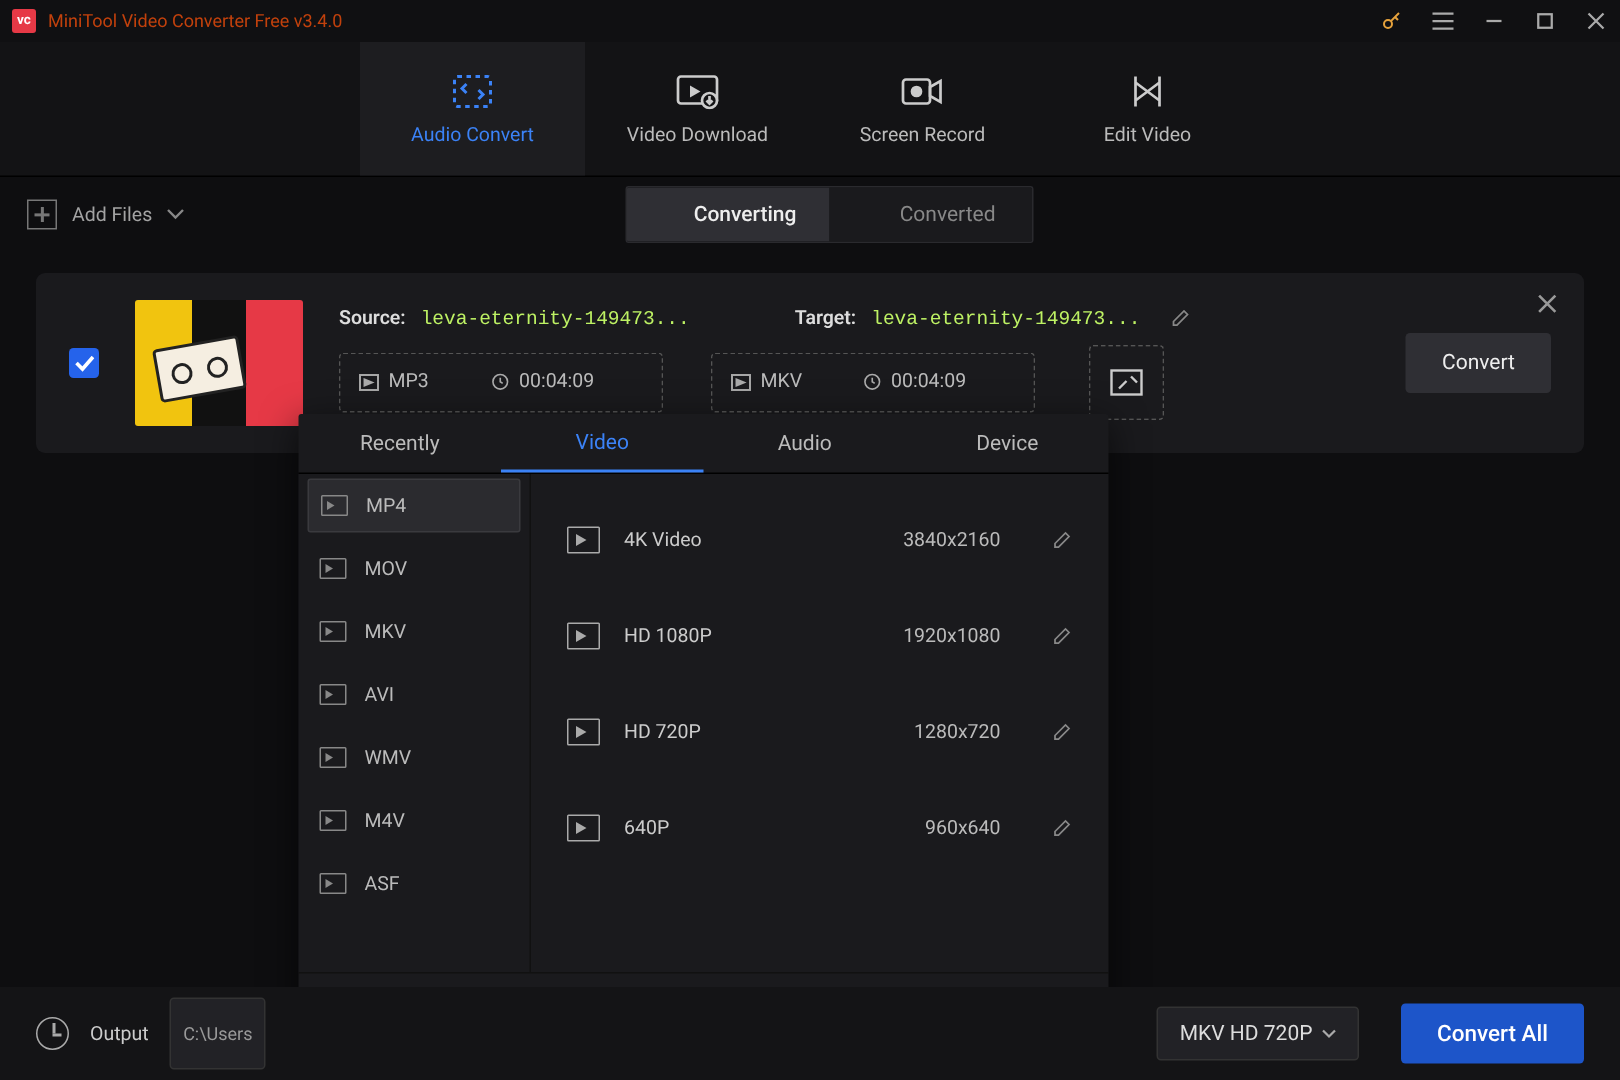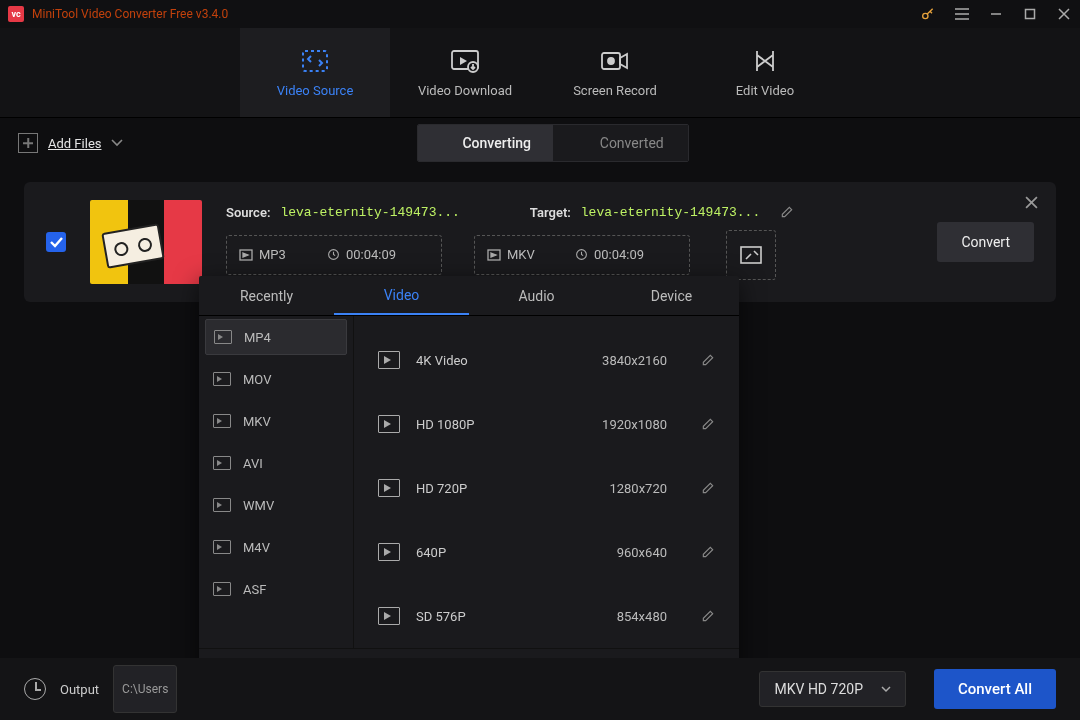--- a/index.html
+++ b/index.html
@@ -9,21 +9,21 @@
   .title { margin-left:8px; font-size:12px; color:#c2410c; }
   .titlebar-right { margin-left:auto; display:flex; align-items:center; gap:18px; }
   .titlebar-right .tbtn { width:16px; height:16px; display:flex; align-items:center; justify-content:center; color:#aaa; }
   .key-icon svg { color:#e6a23c; }
   .navtabs { height:90px; background:#131315; display:flex; justify-content:center; align-items:stretch; border-bottom:1px solid #000; }
   .navtab { width:150px; display:flex; flex-direction:column; align-items:center; justify-content:center; gap:8px; color:#bbb; cursor:pointer; }
   .navtab.active { background:#1d1d20; color:#3b82f6; }
   .navtab .ticon { height:28px; display:flex; align-items:center; justify-content:center; }
   .navtab .tlabel { font-size:13px; }
   .toolbar { height:50px; display:flex; align-items:center; padding:0 18px; background:#0e0e10; }
-  .addfiles { display:flex; align-items:center; gap:10px; color:#e5e5e5;text-decoration:underline; }
+  .addfiles { display:flex; align-items:center; gap:10px; color:#a3a3a3; }
   .addfiles .sq { width:20px; height:20px; border:1.5px solid #777; position:relative; }
   .addfiles .sq::before, .addfiles .sq::after { content:""; position:absolute; background:#777; }
   .addfiles .sq::before { left:50%; top:4px; bottom:4px; width:1.5px; transform:translateX(-50%); }
   .addfiles .sq::after { top:50%; left:4px; right:4px; height:1.5px; transform:translateY(-50%); }
   .segtabs { margin-left:auto; margin-right:auto; display:flex; border:1px solid #2a2a2e; border-radius:2px; overflow:hidden; transform:translateX(-40px); }
   .segtab { width:135px; height:36px; display:flex; align-items:center; justify-content:center; background:#1a1a1d; color:#888; font-size:14px; cursor:pointer;padding-left:23px; }
   .segtab.active { background:#2f2f34; color:#eee; font-weight:500; }
   .content { padding:14px 24px; }
   .card { background:#1a1a1d; border-radius:6px; padding:18px 22px; display:flex; align-items:center; gap:24px; position:relative;justify-content:space-between; }
   .chk { width:20px; height:20px; background:#2563eb; border-radius:3px; display:flex; align-items:center; justify-content:center; color:#fff; }
@@ -66,21 +66,21 @@
   .resitem .redit { color:#888; margin-left:18px; }
   .popfoot { height:50px; display:flex; align-items:center; border-top:1px solid #111; padding:0 12px; }
   .searchbox { background:#2a2a2e; border-radius:3px; height:30px; width:120px; display:flex; align-items:center; padding:0 8px; gap:6px; color:#aaa; font-size:12px; }
   .createcustom { margin-left:auto; margin-right:auto; display:flex; align-items:center; gap:8px; color:#ddd; font-size:14px; transform:translateX(30px); }
   
   .bottombar { position:absolute; left:0; right:0; bottom:0; height:62px; background:#141416; display:flex; align-items:center; padding:0 24px; gap:14px; }
   .schedule { width:22px; height:22px; border:1.8px solid #aaa; border-radius:50%; position:relative; }
   .schedule::before { content:""; position:absolute; left:50%; top:3px; width:1.5px; height:7px; background:#aaa; }
   .schedule::after { content:""; position:absolute; left:50%; top:50%; width:6px; height:1.5px; background:#aaa; }
   .outbox { background:#222226; border:1px solid #333; border-radius:3px; height:48px; width:64px; display:flex; align-items:center; padding:0 8px; color:#999; font-size:12px; overflow:hidden; }
-  .presetbtn { margin-left:auto; background:#222226; border:1px solid #333; border-radius:3px; height:36px; padding:0 14px; display:flex; align-items:center; gap:18px; color:#ddd; font-size:14px; }
+  .presetbtn { margin-left:auto; background:#222226; border:1px solid #333; border-radius:3px; height:36px; padding:0 14px; display:flex; align-items:center; gap:6px; color:#ddd; font-size:14px; }
   .convertall { background:#1d55c9; color:#fff; border:none; border-radius:3px; height:40px; padding:0 24px; font-size:15px; font-weight:500; cursor:pointer; margin-left:14px; }
   svg { display:block; }
 </style>
 </head>
 <body>
 
 <div class="titlebar">
   <div class="logo">vc</div>
   <div class="title">MiniTool Video Converter Free v3.4.0</div>
   <div class="titlebar-right">
@@ -114,21 +114,21 @@
 </div>
 
 <div class="navtabs">
   <div class="navtab active">
     <div class="ticon">
         <svg width="30" height="26" viewBox="0 0 30 26" fill="none" stroke="#3b82f6" stroke-width="2">
           <rect x="3" y="3" width="24" height="20" rx="2" stroke-dasharray="3 3"></rect>
           <path d="M11 8l-3 3 3 3M19 18l3-3-3-3" stroke-dasharray="0"></path>
         </svg>
       </div>
-    <div class="tlabel">Video Source</div>
+    <div class="tlabel">Audio Convert</div>
   </div>
   <div class="navtab">
     <div class="ticon">
         <svg width="30" height="24" viewBox="0 0 30 24" fill="none" stroke="#ccc" stroke-width="1.8">
           <rect x="2" y="2" width="26" height="18" rx="2"></rect>
           <path d="M10 8l7 4-7 4z" fill="#ccc" stroke="none"></path>
           <circle cx="23" cy="18" r="5" fill="#131315" stroke="#ccc"></circle>
           <path d="M23 15v5m-2-2l2 2 2-2"></path>
         </svg>
       </div>
@@ -316,30 +316,20 @@
       <div class="resitem">
           <div class="resicon"></div>
           <span class="rname">640P</span>
           <span class="rdim">960x640</span>
           <span class="redit">
             <svg width="14" height="14" viewBox="0 0 24 24" fill="none" stroke="currentColor" stroke-width="2">
               <path d="M4 20h4L20 8l-4-4L4 16v4z"></path>
             </svg>
           </span>
         </div>
-      <div class="resitem">
-          <div class="resicon"></div>
-          <span class="rname">SD 576P</span>
-          <span class="rdim">854x480</span>
-          <span class="redit">
-            <svg width="14" height="14" viewBox="0 0 24 24" fill="none" stroke="currentColor" stroke-width="2">
-              <path d="M4 20h4L20 8l-4-4L4 16v4z"></path>
-            </svg>
-          </span>
-        </div>
     </div>
   </div>
   <div class="popfoot">
     <div class="searchbox">
       <svg width="12" height="12" viewBox="0 0 24 24" fill="none" stroke="#aaa" stroke-width="2">
           <circle cx="10" cy="10" r="7"></circle>
           <path d="M21 21l-6-6"></path>
         </svg>
       <span>Search</span>
     </div>

